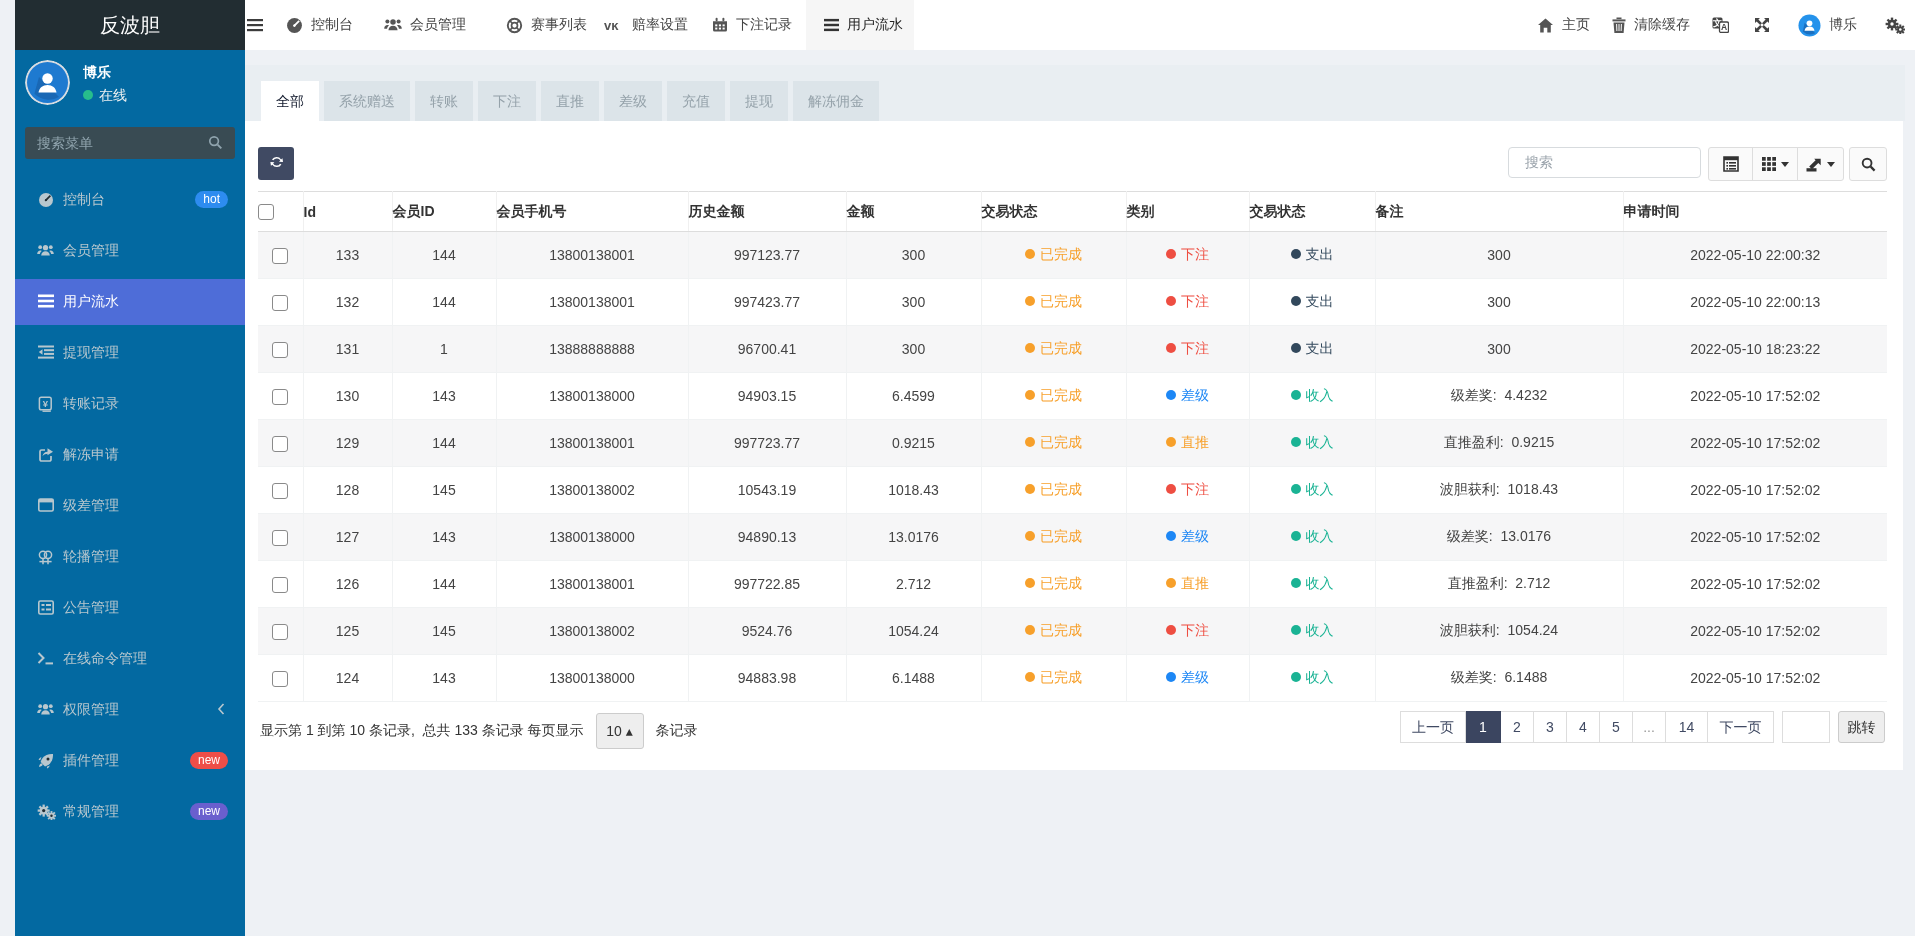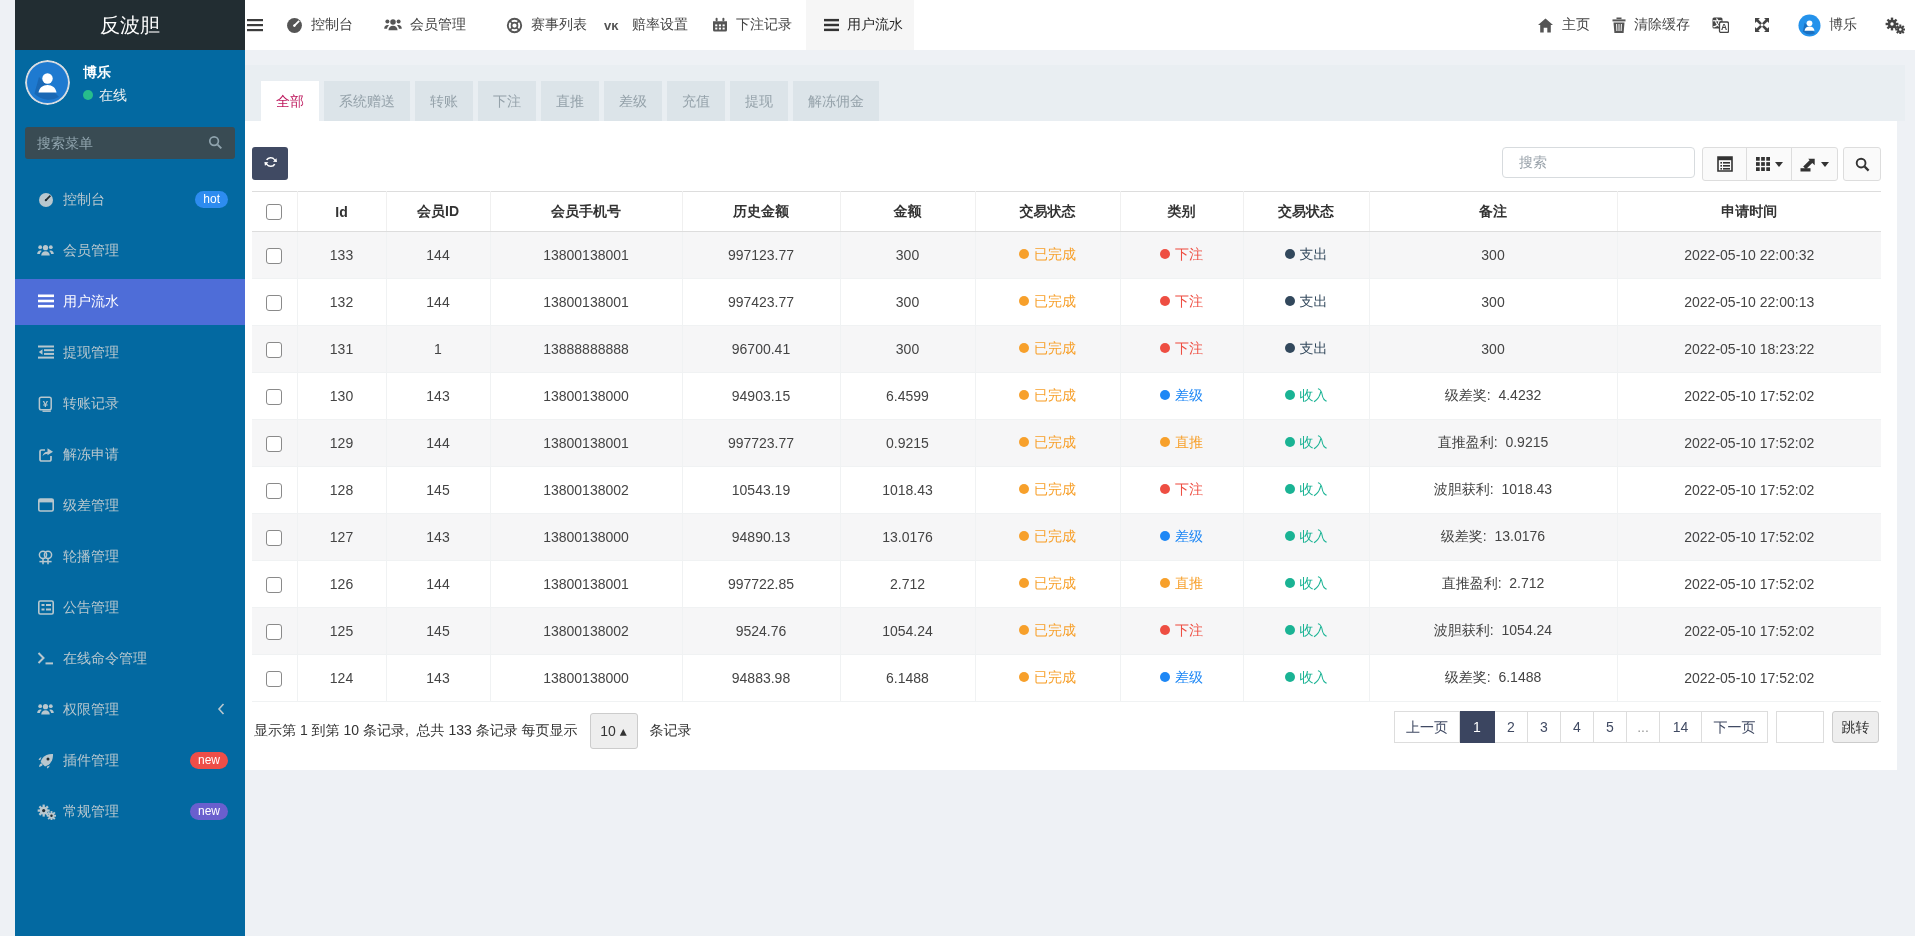--- a/index.html
+++ b/index.html
@@ -27,29 +27,29 @@
 .chev { position:absolute; right:20px; top:15px; }
 
 #navbar { position:absolute; left:230px; top:0; width:1685px; height:50px; background:#fff; }
 .nitem { position:absolute; top:0; height:50px; display:flex; align-items:center; color:#444; font-size:14px; }
 .nitem svg, .nitem .ntxt { vertical-align:middle; }
 .nitem .gap { width:8px; }
 #ntab-active { position:absolute; left:576px; top:0; width:108px; height:50px; background:#f6f6f6; }
 
 #panel-head { position:absolute; left:245px; top:65px; width:1660px; height:56px; background:#e9eef2; }
 .ftab { position:absolute; top:16px; height:40px; line-height:40px; text-align:center; font-size:14px; color:#95a2aa; background:#dce4e9; }
-.ftab.on { background:#fff; color:#be185d; }
-#panel-body { position:absolute; left:237px; top:121px; width:1660px; height:649px; background:#fff; }
+.ftab.on { background:#fff; color:#0f172a; }
+#panel-body { position:absolute; left:243px; top:121px; width:1660px; height:649px; background:#fff; }
 #btn-refresh { position:absolute; left:15px; top:26px; width:36px; height:33px; background:#404a63; border-radius:3px; color:#fff; text-align:center; line-height:33px; }
 #tb-search { position:absolute; left:1265px; top:26px; width:193px; height:31px; border:1px solid #d7dbde; border-radius:4px; background:#fff; color:#9aa3ab; font-size:14px; line-height:29px; padding-left:16px; }
 .tbtn { position:absolute; top:26px; height:34px; background:#fafafa; border:1px solid #ddd; color:#333; display:flex; align-items:center; justify-content:center; }
 
 table { border-collapse:collapse; table-layout:fixed; }
 #dtable { position:absolute; left:15px; top:70px; width:1629px; font-size:14px; color:#444; }
-#dtable th { font-weight:bold; color:#333; height:40px; border-top:1px solid #ddd; border-bottom:1px solid #ddd; border-left:1px solid #f0f0f0; border-right:1px solid #f0f0f0; text-align:center; }
+#dtable th { font-weight:bold; color:#333; height:40px; border-top:1px solid #ddd; border-bottom:1px solid #ddd; border-left:1px solid #f0f0f0; border-right:1px solid #f0f0f0; text-align:left; }
 #dtable td { height:47px; text-align:center; border:1px solid #f0f2f3; border-top:1px solid #e8eaec; }
 #dtable tr.odd td { background:#f6f6f7; }
 #dtable th:first-child, #dtable td:first-child { border-left:none; }
 #dtable th:last-child, #dtable td:last-child { border-right:none; }
 .ck { display:inline-block; width:16px; height:16px; border:1px solid #8a8a8a; border-radius:3px; background:#fff; vertical-align:middle; }
 .st { white-space:nowrap;font-family:Liberation Serif, serif; }
 .st i { display:inline-block; width:10px; height:10px; border-radius:50%; margin-right:5px; }
 .c-org { color:#f7a02b; } .c-org i { background:#f7a02b; }
 .c-red { color:#ee4e42; } .c-red i { background:#ee4e42; }
 .c-nvy { color:#32485c; } .c-nvy i { background:#32485c; }

